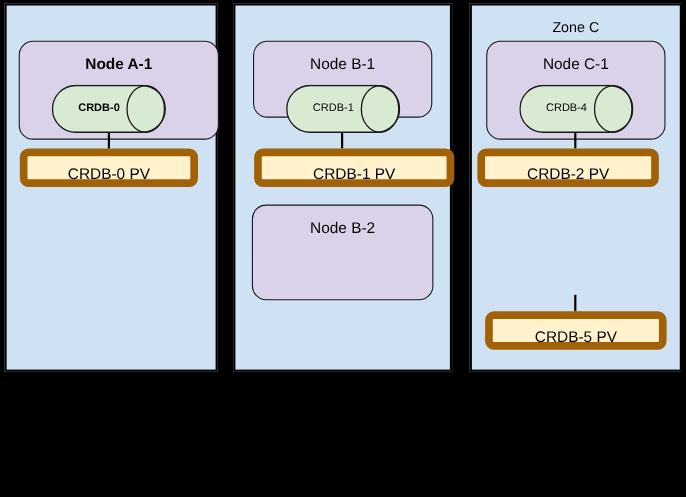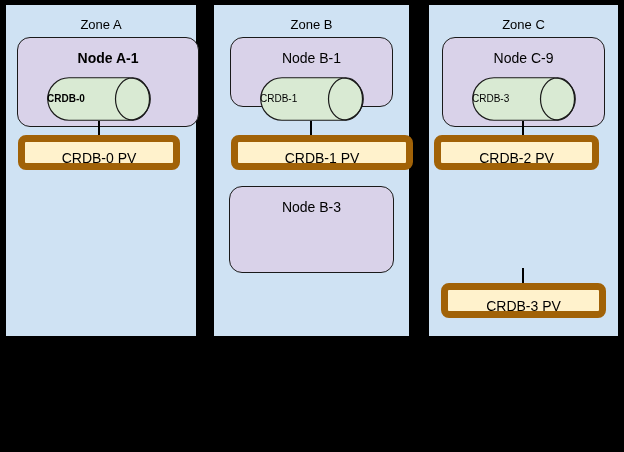--- a/index.html
+++ b/index.html
@@ -53,20 +53,21 @@
     height: 44px;
   }
   .cylinder svg { display: block; width: 104px; height: 44px; }
   .cyl-label {
     position: absolute;
     top: 0;
     left: 0;
     width: 86px;
     height: 44px;
     line-height: 44px;
+    text-align: center;
     font-size: 10px;
     color: #000;
   }
   .pv {
     position: absolute;
     height: 35px;
     background: #fff2cc;
     border: 7px solid #a16207;
     border-radius: 8px;
     box-sizing: border-box;
@@ -107,65 +108,63 @@
 
   
   .node .cylinder { left: 29px; top: 39px; }
 </style>
 </head>
 <body>
 
 <div class="canvas">
 
   <div class="zone zone-a">
-    <div class="zone-title">Zone A</div>
     <div class="node node-a1">
       <div class="node-title">Node A-1</div>
       <div class="cylinder">
         <svg viewBox="0 0 104 44">
           <rect x="0.75" y="0.75" width="102.5" height="42.5" rx="21.25" fill="#d9ead3" stroke="#1a1a1a" stroke-width="1.2"></rect>
           <ellipse cx="85.5" cy="22" rx="17" ry="21.2" fill="none" stroke="#1a1a1a" stroke-width="1.2"></ellipse>
         </svg>
         <span class="cyl-label">CRDB-0</span>
       </div>
     </div>
     <div class="connector conn-1"></div>
     <div class="pv pv-1">CRDB-0 PV</div>
   </div>
 
   <div class="zone zone-b">
-    <div class="zone-title">Zone B</div>
     <div class="node node-b1">
       <div class="node-title">Node B-1</div>
       <div class="cylinder">
         <svg viewBox="0 0 104 44">
           <rect x="0.75" y="0.75" width="102.5" height="42.5" rx="21.25" fill="#d9ead3" stroke="#1a1a1a" stroke-width="1.2"></rect>
           <ellipse cx="85.5" cy="22" rx="17" ry="21.2" fill="none" stroke="#1a1a1a" stroke-width="1.2"></ellipse>
         </svg>
         <span class="cyl-label">CRDB-1</span>
       </div>
     </div>
     <div class="connector conn-1"></div>
     <div class="pv pv-1">CRDB-1 PV</div>
     <div class="node node-b2">
-      <div class="node-title">Node B-3</div>
+      <div class="node-title">Node B-2</div>
     </div>
   </div>
 
   <div class="zone zone-c">
     <div class="zone-title">Zone C</div>
     <div class="node node-c1">
-      <div class="node-title">Node C-9</div>
+      <div class="node-title">Node C-1</div>
       <div class="cylinder">
         <svg viewBox="0 0 104 44">
           <rect x="0.75" y="0.75" width="102.5" height="42.5" rx="21.25" fill="#d9ead3" stroke="#1a1a1a" stroke-width="1.2"></rect>
           <ellipse cx="85.5" cy="22" rx="17" ry="21.2" fill="none" stroke="#1a1a1a" stroke-width="1.2"></ellipse>
         </svg>
-        <span class="cyl-label">CRDB-3</span>
+        <span class="cyl-label">CRDB-4</span>
       </div>
     </div>
     <div class="connector conn-1"></div>
     <div class="pv pv-1">CRDB-2 PV</div>
     <div class="connector conn-2"></div>
-    <div class="pv pv-2">CRDB-3 PV</div>
+    <div class="pv pv-2">CRDB-5 PV</div>
   </div>
 
 </div>
 
 </body></html>

